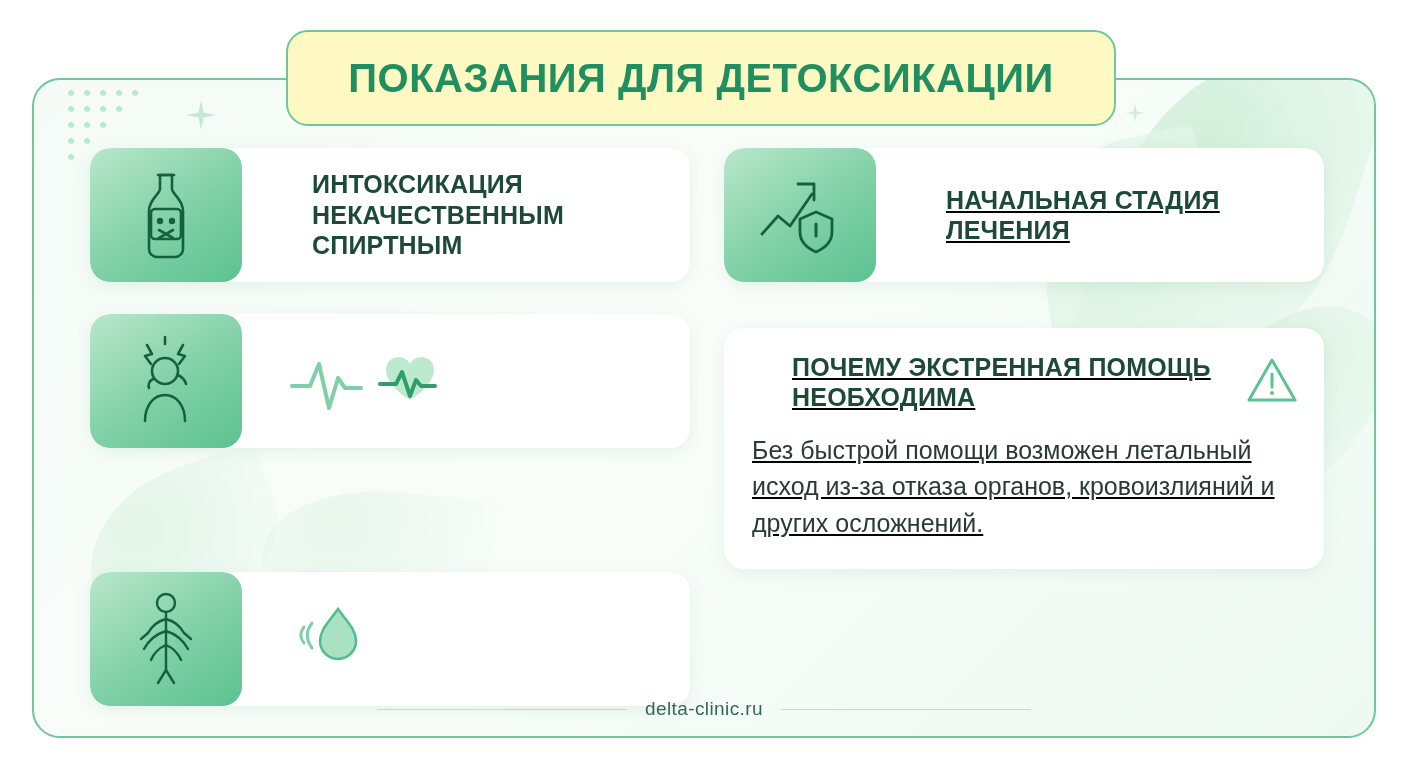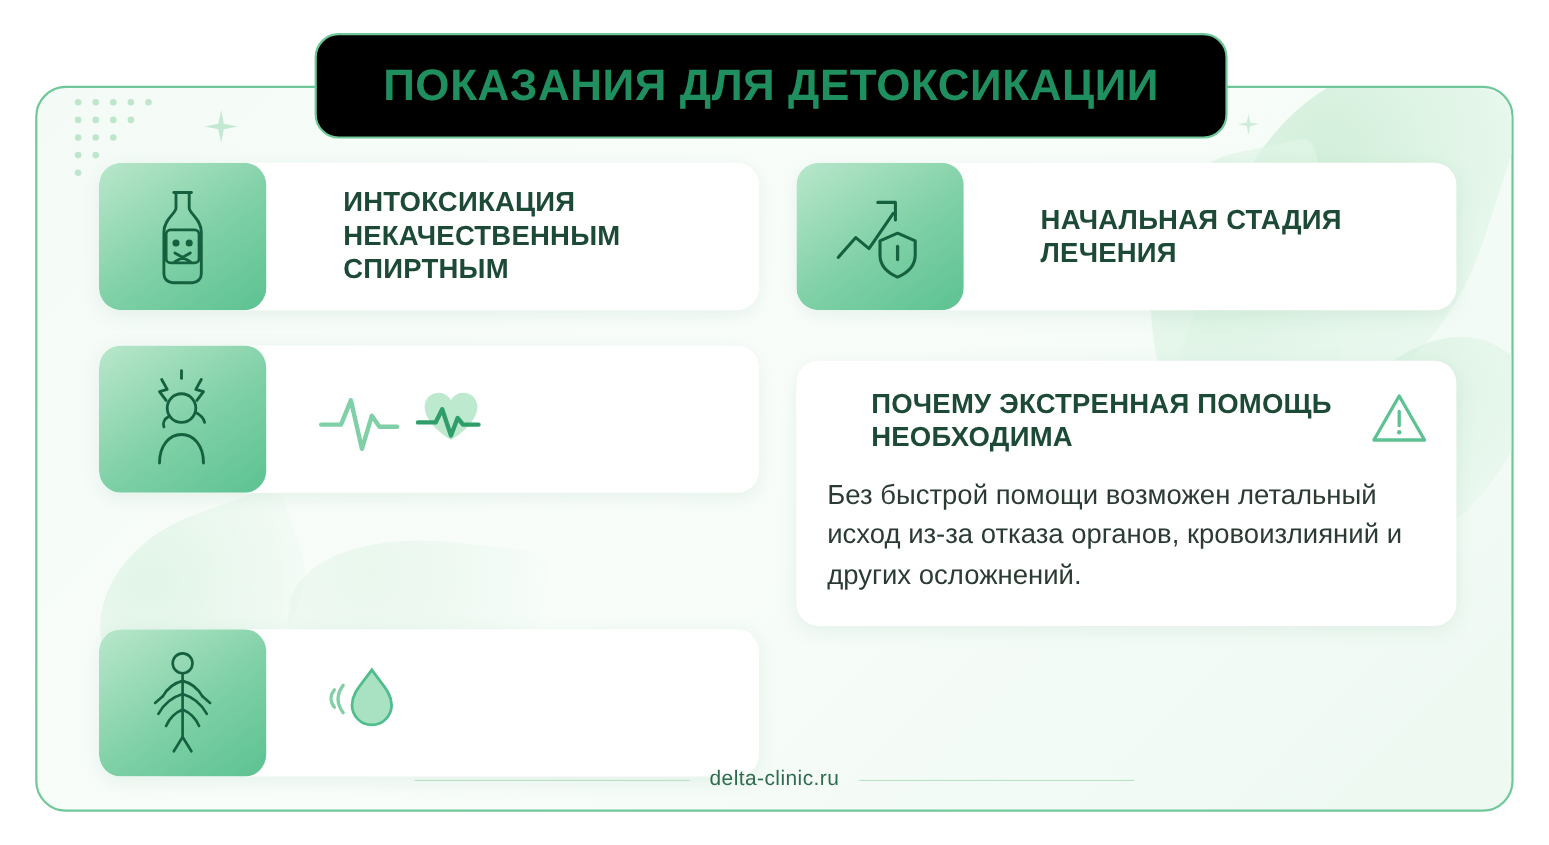--- a/index.html
+++ b/index.html
@@ -68,21 +68,21 @@
     color: #bfe6cd;
   }
 
   
   .title-pill {
     position: absolute;
     left: 286px;
     top: 30px;
     width: 830px;
     height: 96px;
-    background: #000000;
+    background: #fef9c3;
     border: 2px solid #6fc79a;
     border-radius: 22px;
     display: flex;
     align-items: center;
     justify-content: center;
     z-index: 5;
   }
   .title-pill h1 {
     font-size: 40px;
     font-weight: 700;
@@ -90,21 +90,21 @@
     color: #1f8f5f;
     text-align: center;
   }
 
   
   .col {
     position: absolute;
     width: 600px;
   }
   .col-left { left: 56px; top: 68px; }
-  .col-right { left: 690px; top: 68px; }
+  .col-right { left: 690px; top: 68px; text-decoration: underline; }
 
   .card {
     position: relative;
     background: #ffffff;
     border-radius: 20px;
     box-shadow: 0 4px 16px rgba(110,170,140,.13);
     display: flex;
     align-items: center;
     margin-bottom: 32px;
     overflow: hidden;

